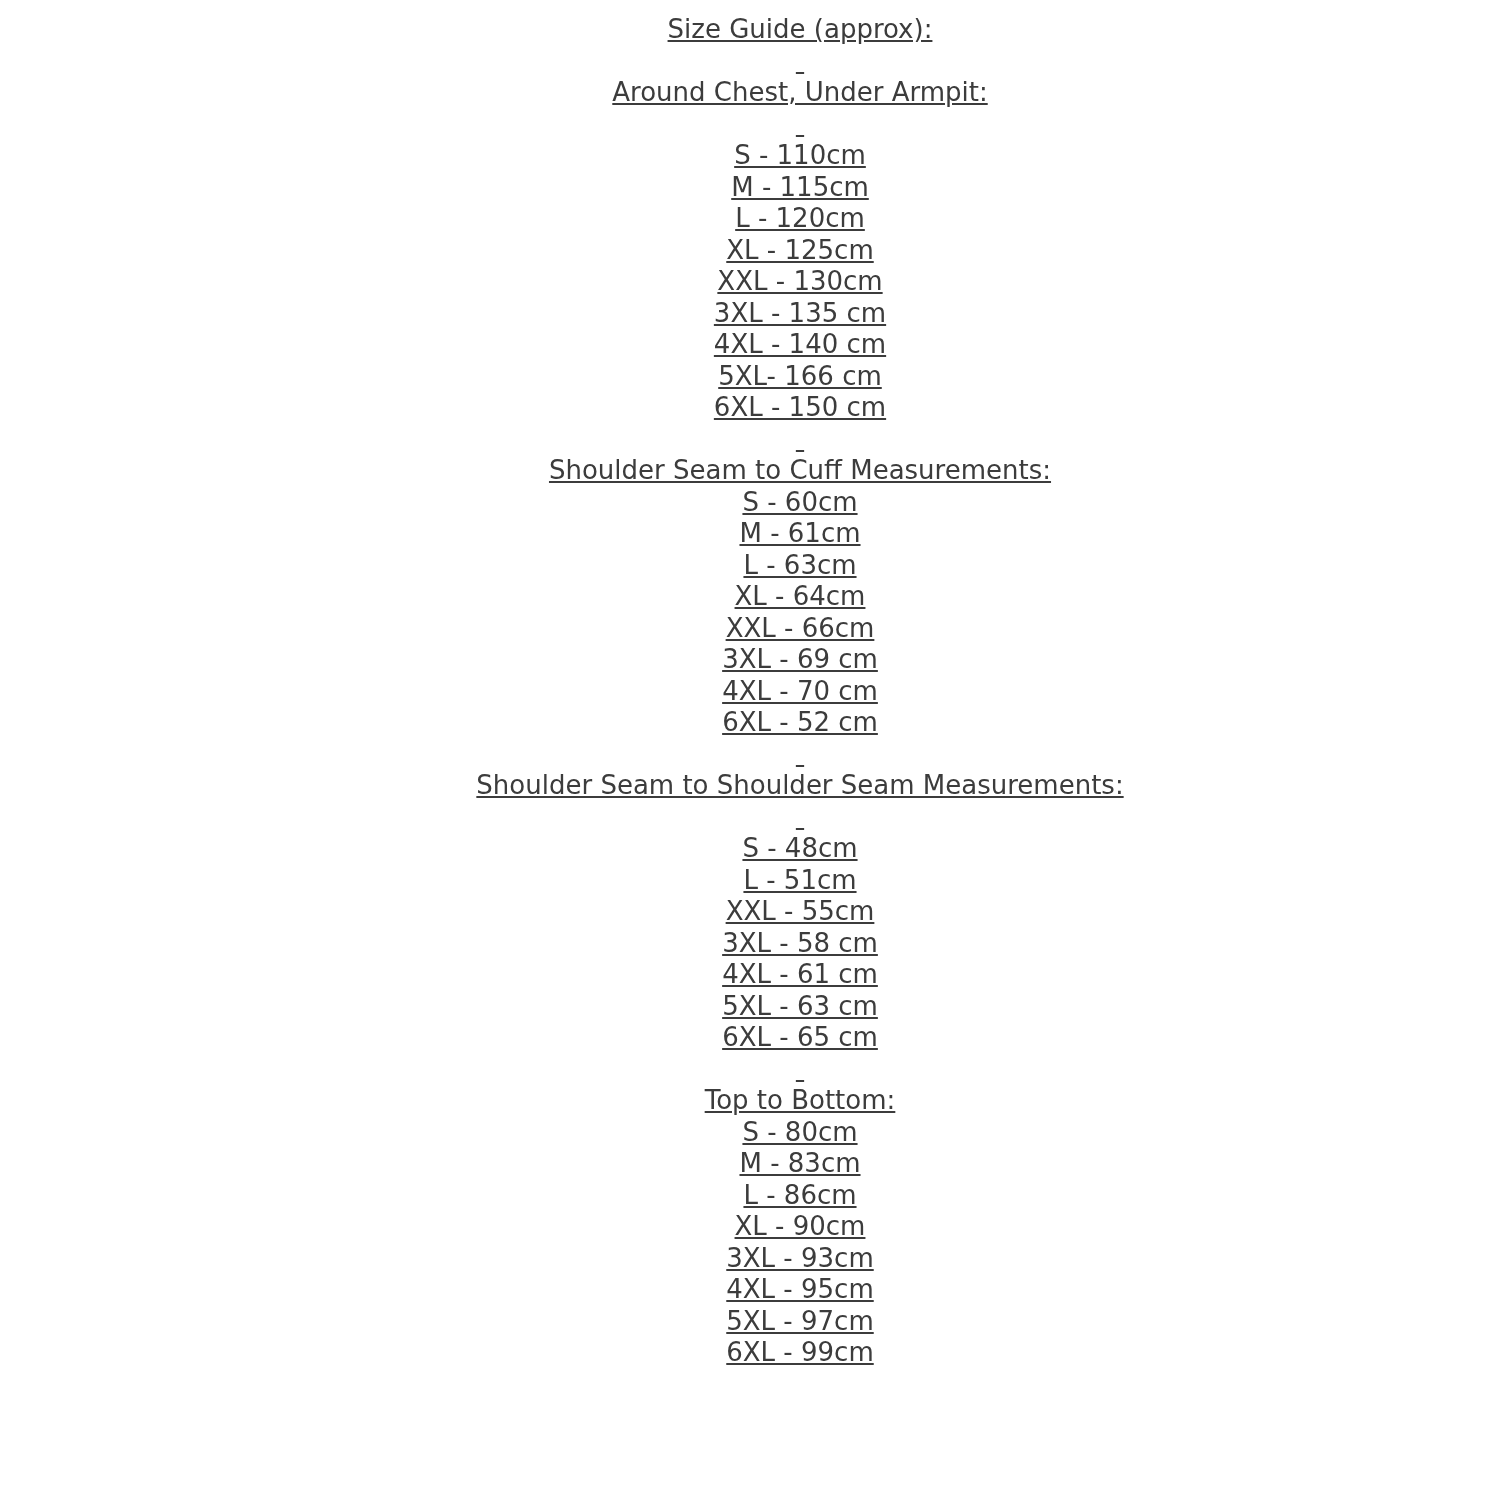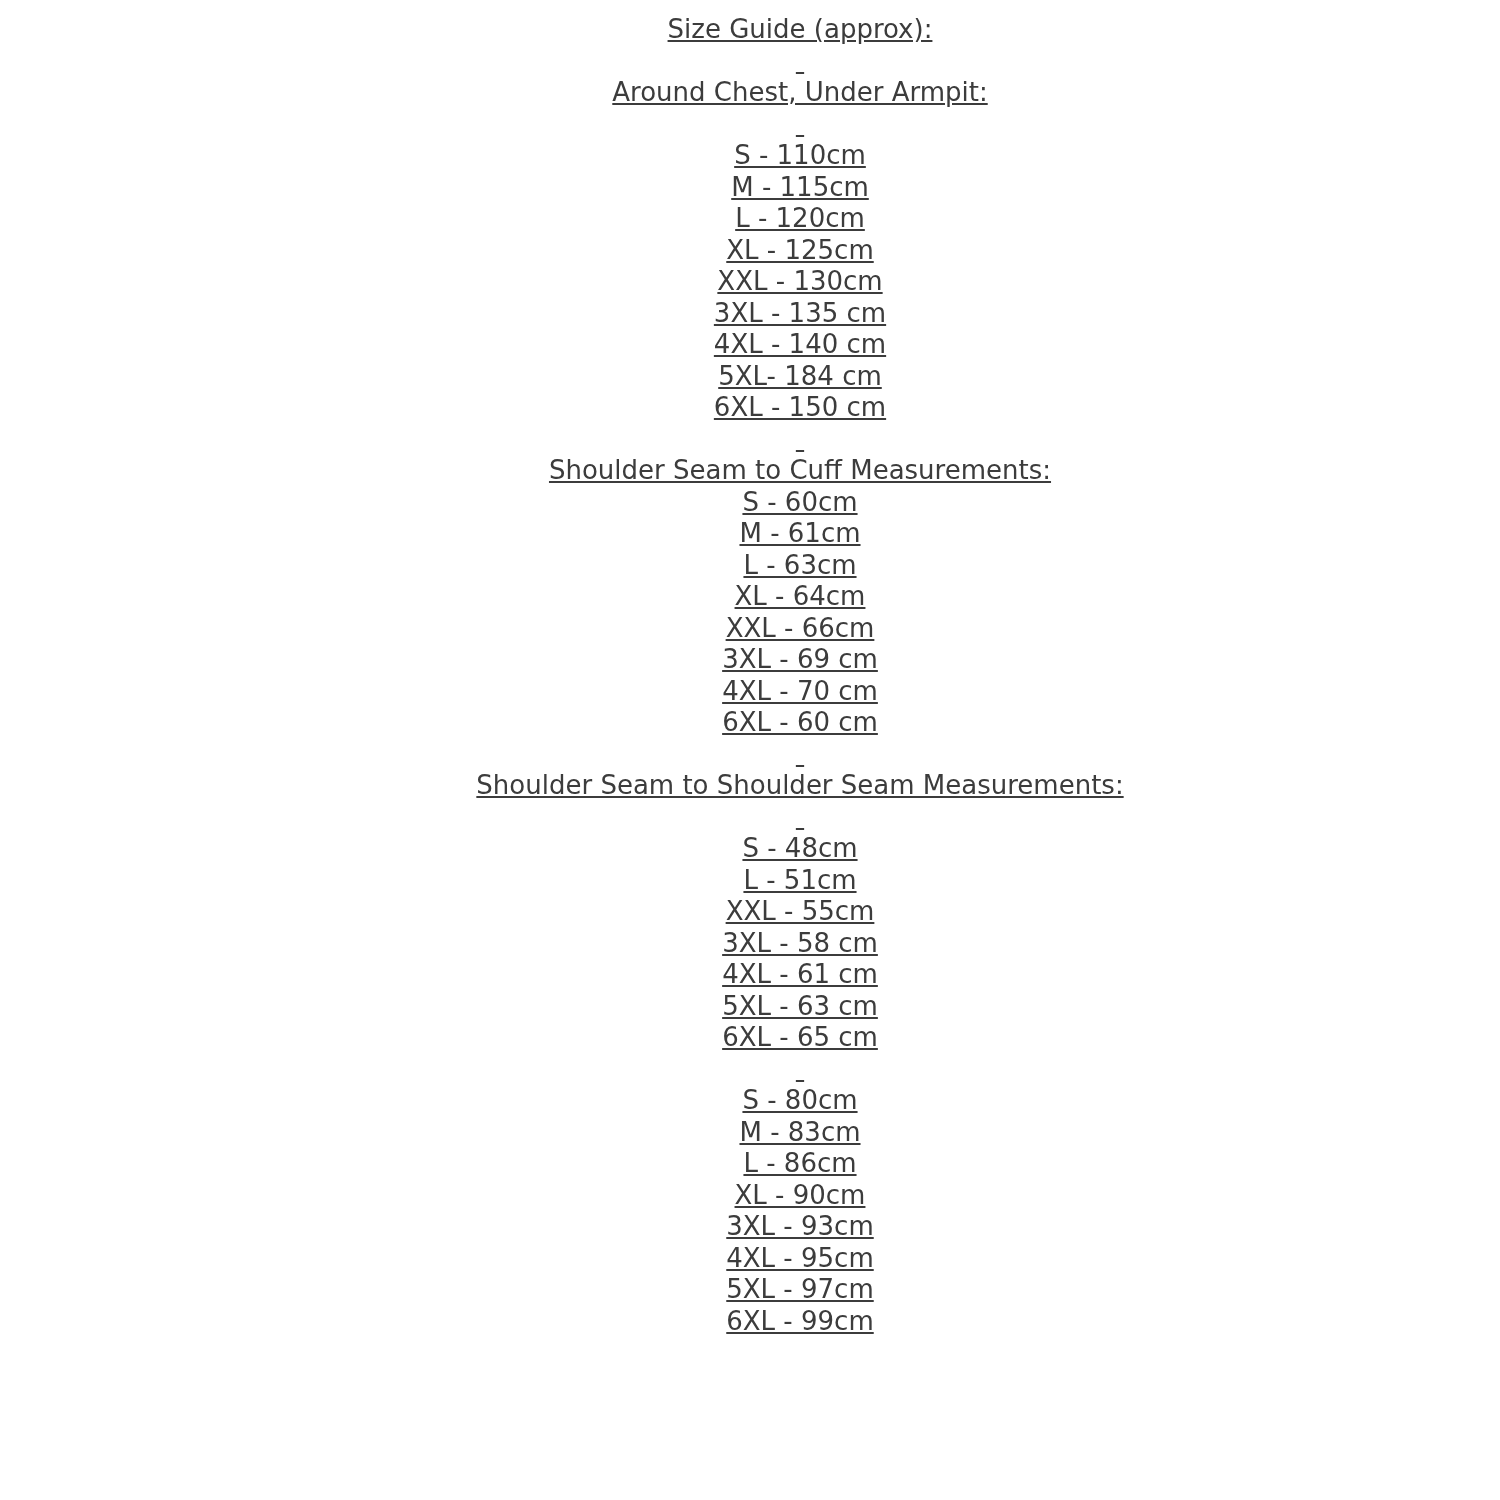--- a/index.html
+++ b/index.html
@@ -41,43 +41,44 @@
       <div class="line">&nbsp;</div>
       <div class="line">Around Chest, Under Armpit:</div>
       <div class="line">&nbsp;</div>
       <div class="line">S - 110cm</div>
       <div class="line">M - 115cm</div>
       <div class="line">L - 120cm</div>
       <div class="line">XL - 125cm</div>
       <div class="line">XXL - 130cm</div>
       <div class="line">3XL - 135 cm</div>
       <div class="line">4XL - 140 cm</div>
-      <div class="line">5XL- 184 cm</div>
+      <div class="line">5XL- 166 cm</div>
       <div class="line">6XL - 150 cm</div>
       <div class="line">&nbsp;</div>
       <div class="line">Shoulder Seam to Cuff Measurements:</div>
       <div class="line">S - 60cm</div>
       <div class="line">M - 61cm</div>
       <div class="line">L - 63cm</div>
       <div class="line">XL - 64cm</div>
       <div class="line">XXL - 66cm</div>
       <div class="line">3XL - 69 cm</div>
       <div class="line">4XL - 70 cm</div>
-      <div class="line">6XL - 60 cm</div>
+      <div class="line">6XL - 52 cm</div>
       <div class="line">&nbsp;</div>
       <div class="line">Shoulder Seam to Shoulder Seam Measurements:</div>
       <div class="line">&nbsp;</div>
       <div class="line">S - 48cm</div>
       <div class="line">L - 51cm</div>
       <div class="line">XXL - 55cm</div>
       <div class="line">3XL - 58 cm</div>
       <div class="line">4XL - 61 cm</div>
       <div class="line">5XL - 63 cm</div>
       <div class="line">6XL - 65 cm</div>
       <div class="line">&nbsp;</div>
+      <div class="line">Top to Bottom:</div>
       <div class="line">S - 80cm</div>
       <div class="line">M - 83cm</div>
       <div class="line">L - 86cm</div>
       <div class="line">XL - 90cm</div>
       <div class="line">3XL - 93cm</div>
       <div class="line">4XL - 95cm</div>
       <div class="line">5XL - 97cm</div>
       <div class="line">6XL - 99cm</div>
     </div>
 </div>

